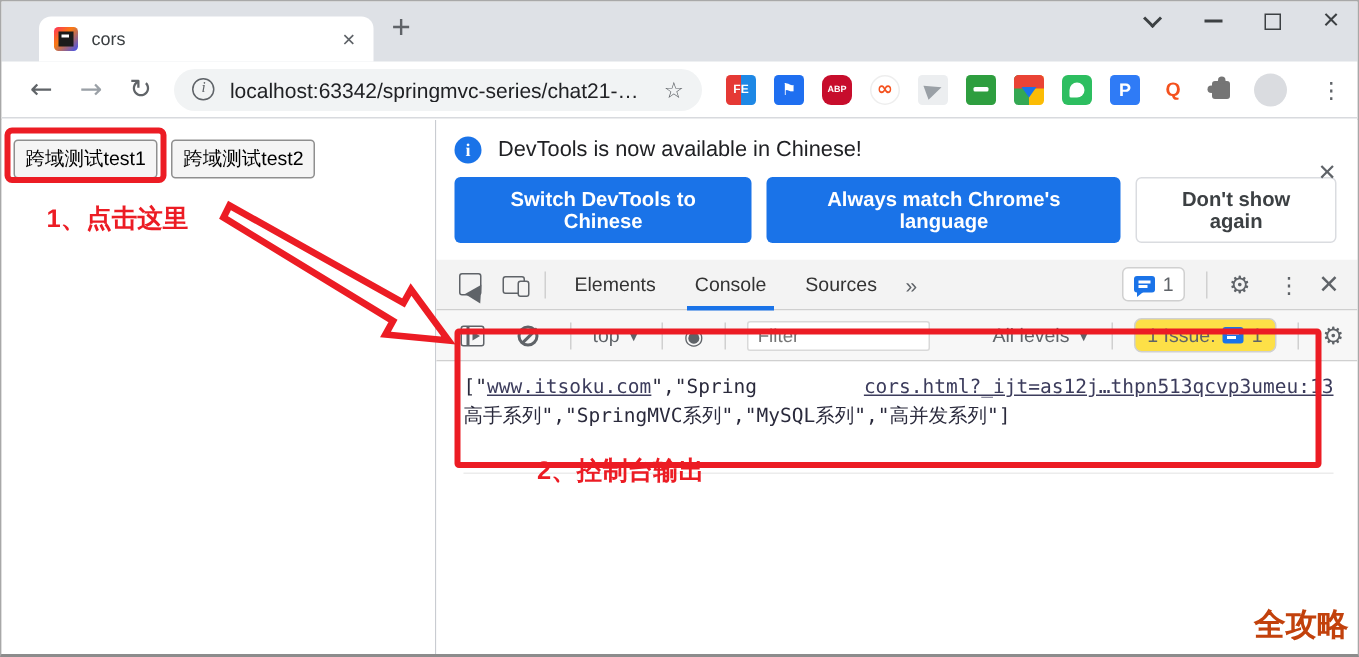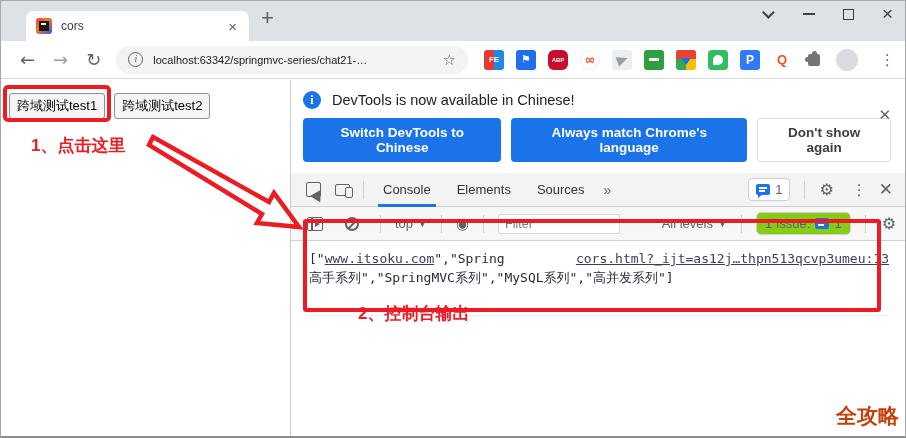--- a/index.html
+++ b/index.html
@@ -27,21 +27,21 @@
 
   
   .navbar { height:38px; background:#fff; border-bottom:1px solid #d8dade;
             display:flex; align-items:center; padding:0 10px; }
   .nav-ic { font-family:"DejaVu Sans", sans-serif; font-size:18px; color:#606468; margin:0 9px; }
   .nav-ic.fwd { color:#9aa0a6; }
   .addr { width:358px; height:28px; background:#f1f3f4; border-radius:14px; display:flex;
           align-items:center; padding:0 12px; margin-left:6px; }
   .info-circ { width:15px; height:15px; border:1.5px solid #5f6368; border-radius:50%;
                color:#5f6368; font-size:10px; line-height:12px; text-align:center; flex:none; font-style:italic; font-family:"Liberation Serif",serif; }
-  .addr-text { margin-left:10px; font-size:11px; color:#202124; white-space:nowrap; overflow:hidden; flex:1; }
+  .addr-text { margin-left:10px; font-size:14px; color:#202124; white-space:nowrap; overflow:hidden; flex:1; }
   .star { font-family:"DejaVu Sans", sans-serif; font-size:15px; color:#5f6368; }
   .exts { display:flex; align-items:center; gap:12px; margin-left:16px; }
   .ext { width:20px; height:20px; border-radius:3px; display:flex; align-items:center;
          justify-content:center; font-weight:bold; position:relative; flex:none; }
   .ext-fe { background:linear-gradient(90deg,#e53935 50%,#1e88e5 50%); color:#fff; font-size:8px; }
   .ext-bm { background:#1f6ff0; color:#fff; font-size:11px; font-family:"DejaVu Sans",sans-serif; }
   .ext-abp { background:#c70d2c; border-radius:6px; color:#fff; font-size:6px; }
   .ext-inf { background:#fff; border:1px solid #eee; border-radius:50%; color:#f4511e; font-size:13px; font-family:"DejaVu Sans",sans-serif; }
   .ext-send { background:#eceef0; }
   .ext-send .tri { width:0; height:0; border-left:11px solid #9aa0a6; border-top:5px solid transparent;
@@ -122,21 +122,21 @@
                   border-top:3px solid transparent; border-bottom:3px solid transparent; }
   .ban { width:14px; height:14px; border:2px solid #5f6368; border-radius:50%; position:relative; }
   .ban .sl { position:absolute; left:-1px; top:4.5px; width:14px; height:2px; background:#5f6368; transform:rotate(-45deg); }
   .drop { display:flex; align-items:center; gap:5px; }
   .caret { font-size:9px; }
   .eye { font-family:"DejaVu Sans",sans-serif; font-size:15px; color:#5f6368; }
   .filter-in { width:122px; height:20px; border:1px solid #d9d9d9; border-radius:2px; font-size:12.5px;
                padding:0 6px; color:#333; font-family:"Liberation Sans",sans-serif; background:#fff; }
   .spacer { flex:1; }
   .issues-chip { display:flex; align-items:center; gap:5px; border:1px solid #d0d0d0; border-radius:5px;
-                 padding:3px 8px; background:#84cc16; }
+                 padding:3px 8px; background:#fde047; }
   .con-gear { margin-left:2px; }
 
   
   .console-area { flex:1; background:#fff; position:relative; }
   .console-msg { margin:8px 16px 0 18px; font-family:"DejaVu Sans Mono",monospace; font-size:13px;
                  line-height:19px; color:#2a2a3c; border-bottom:1px solid #ececec; padding-bottom:28px; }
   .src-link { float:right; margin-left:0; color:#3c3c5c; text-decoration:underline; white-space:nowrap; }
   .con-link { color:#3c3c5c; text-decoration:underline;text-align:right; }
 
   
@@ -245,22 +245,22 @@
             <span class="insp">
               <span class="cur"></span>
             </span>
           </span>
         <span class="dt-ic">
             <span class="dev-ic">
               <span class="ph"></span>
             </span>
           </span>
         <span class="dt-sep"></span>
+        <span class="dt-tab">Elements</span>
         <span class="dt-tab active"><span>Console</span><span class="ul"></span></span>
-        <span class="dt-tab">Elements</span>
         <span class="dt-tab">Sources</span>
         <span class="dt-more">»</span>
         <div class="dt-right">
           <span class="msg-chip">
             <span class="bubble">
                 <span class="tail"></span>
                 <span class="l1"></span>
                 <span class="l2"></span>
               </span>
             <span>1</span>

